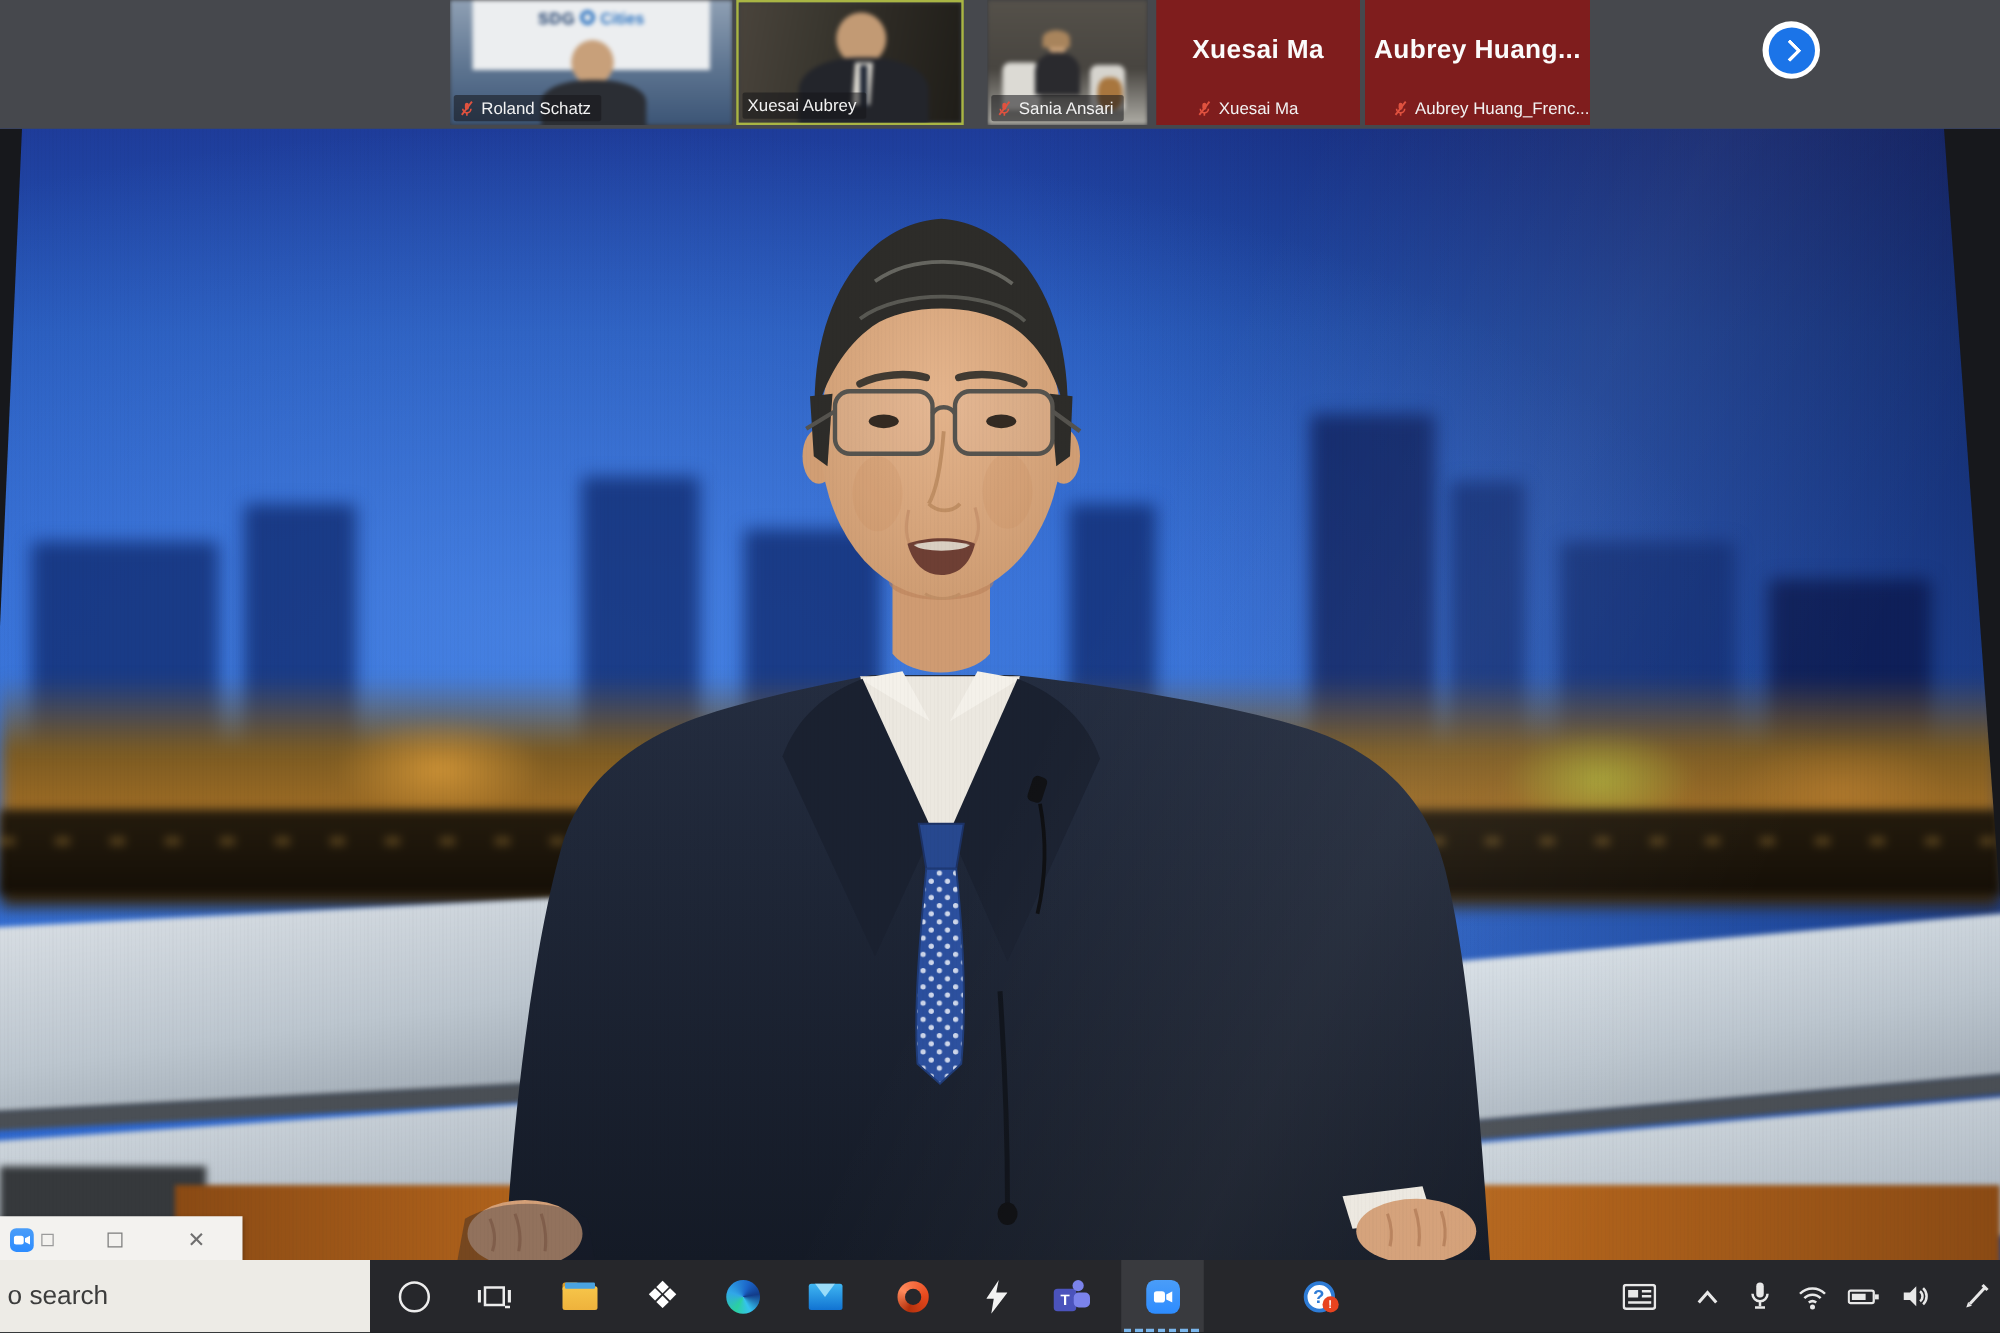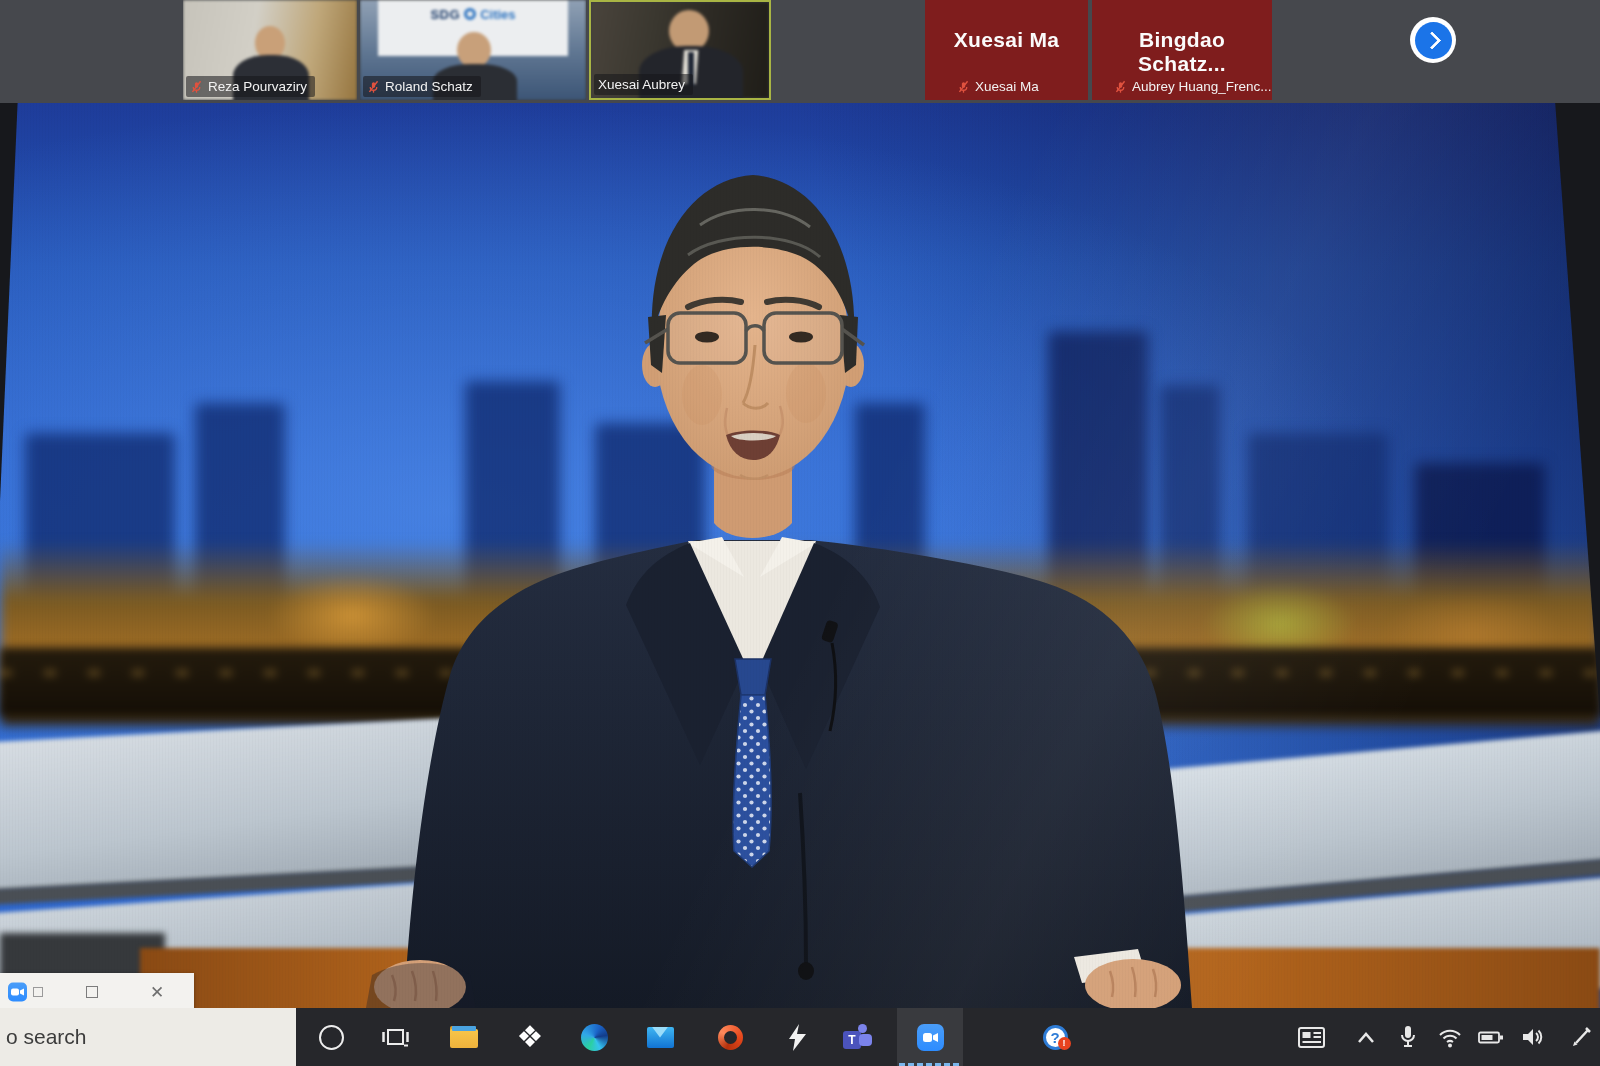--- a/index.html
+++ b/index.html
@@ -112,35 +112,20 @@
 
   .tray-ico{position:absolute;top:0;width:44px;height:58px;display:flex;align-items:center;justify-content:center;cursor:pointer;z-index:11;}
 </style>
 </head>
 <body>
 
 <div id="screen">
 
   <div class="strip">
 
-    <div class="thumb" style="left:183px;width:174px;">
-      <div class="vid" style="background:linear-gradient(100deg,#c6c3ba 0%,#d2cfc6 40%,#bfa77a 72%,#96753f 100%);">
-        <div class="ph-head" style="left:72px;top:26px;width:30px;height:34px;"></div>
-        <div class="ph-body" style="left:50px;top:55px;width:76px;height:46px;background:#2c2f36;"></div>
-      </div>
-      <div class="p-label">
-        <svg width="13" height="14" viewBox="0 0 16 16">
-          <rect x="6" y="2" width="4" height="7" rx="2" fill="#e0523f"></rect>
-          <path d="M4,8 a4,4 0 0 0 8,0" stroke="#e0523f" stroke-width="1.6" fill="none"></path>
-          <line x1="8" y1="12" x2="8" y2="15" stroke="#e0523f" stroke-width="1.6"></line>
-          <line x1="3" y1="14" x2="13" y2="1" stroke="#e0523f" stroke-width="1.8"></line>
-        </svg>
-        <span>Reza Pourvaziry</span>
-      </div>
-    </div>
 
     <div class="thumb" style="left:360px;width:226px;">
       <div class="vid" style="background:linear-gradient(180deg,#8fa0b4 0%,#5d7490 55%,#3c5576 100%);">
         <div class="banner">
           <span class="sdg-txt">SDG</span>
           <span class="sdg-wheel"></span>
           <span class="cities-txt">Cities</span>
         </div>
         <div class="ph-head" style="left:97px;top:32px;width:34px;height:36px;background:#c8a07a;"></div>
         <div class="ph-body" style="left:73px;top:64px;width:84px;height:38px;background:#2b2e34;"></div>
@@ -161,36 +146,55 @@
         <div class="ph-head" style="left:78px;top:8px;width:40px;height:42px;background:#c29a74;"></div>
         <div class="ph-body" style="left:48px;top:44px;width:104px;height:58px;background:#23252b;"></div>
         <div style="position:absolute;left:92px;top:48px;width:14px;height:34px;background:#e6e2d8;transform:skewX(-4deg);"></div>
         <div style="position:absolute;left:97px;top:50px;width:6px;height:34px;background:#1c2433;"></div>
       </div>
       <div class="p-label">
         <span>Xuesai Aubrey</span>
       </div>
     </div>
 
+    <div class="thumb" style="left:790px;width:128px;">
+      <div class="vid" style="background:linear-gradient(180deg,#55514a 0%,#484540 55%,#8c8a84 85%,#b0aea6 100%);">
+        <div style="position:absolute;left:12px;top:50px;width:30px;height:38px;background:#dcdad4;border-radius:6px 6px 0 0;"></div>
+        <div style="position:absolute;left:82px;top:52px;width:28px;height:36px;background:#d6d4ce;border-radius:6px 6px 0 0;"></div>
+        <div class="ph-head" style="left:48px;top:26px;width:16px;height:18px;background:#c8a078;"></div>
+        <div style="position:absolute;left:44px;top:24px;width:22px;height:14px;border-radius:50% 50% 0 0;background:#a8845c;"></div>
+        <div class="ph-body" style="left:38px;top:42px;width:36px;height:34px;background:#2a2a2e;"></div>
+        <div style="position:absolute;left:88px;top:62px;width:20px;height:26px;border-radius:40%;background:#a8763e;"></div>
+      </div>
+      <div class="p-label">
+        <svg width="13" height="14" viewBox="0 0 16 16">
+          <rect x="6" y="2" width="4" height="7" rx="2" fill="#e0523f"></rect>
+          <path d="M4,8 a4,4 0 0 0 8,0" stroke="#e0523f" stroke-width="1.6" fill="none"></path>
+          <line x1="8" y1="12" x2="8" y2="15" stroke="#e0523f" stroke-width="1.6"></line>
+          <line x1="3" y1="14" x2="13" y2="1" stroke="#e0523f" stroke-width="1.8"></line>
+        </svg>
+        <span>Sania Ansari</span>
+      </div>
+    </div>
 
     <div class="tile" style="left:925px;width:163px;">
       <div class="big">Xuesai Ma</div>
       <div class="p-label" style="left:28px;background:none;">
         <svg width="13" height="14" viewBox="0 0 16 16">
           <rect x="6" y="2" width="4" height="7" rx="2" fill="#e0523f"></rect>
           <path d="M4,8 a4,4 0 0 0 8,0" stroke="#e0523f" stroke-width="1.6" fill="none"></path>
           <line x1="8" y1="12" x2="8" y2="15" stroke="#e0523f" stroke-width="1.6"></line>
           <line x1="3" y1="14" x2="13" y2="1" stroke="#e0523f" stroke-width="1.8"></line>
         </svg>
         <span>Xuesai Ma</span>
       </div>
     </div>
 
     <div class="tile" style="left:1092px;width:180px;">
-      <div class="big">Bingdao  Schatz...</div>
+      <div class="big">Aubrey  Huang...</div>
       <div class="p-label" style="left:18px;background:none;">
         <svg width="13" height="14" viewBox="0 0 16 16">
           <rect x="6" y="2" width="4" height="7" rx="2" fill="#e0523f"></rect>
           <path d="M4,8 a4,4 0 0 0 8,0" stroke="#e0523f" stroke-width="1.6" fill="none"></path>
           <line x1="8" y1="12" x2="8" y2="15" stroke="#e0523f" stroke-width="1.6"></line>
           <line x1="3" y1="14" x2="13" y2="1" stroke="#e0523f" stroke-width="1.8"></line>
         </svg>
         <span>Aubrey Huang_Frenc...</span>
       </div>
     </div>

